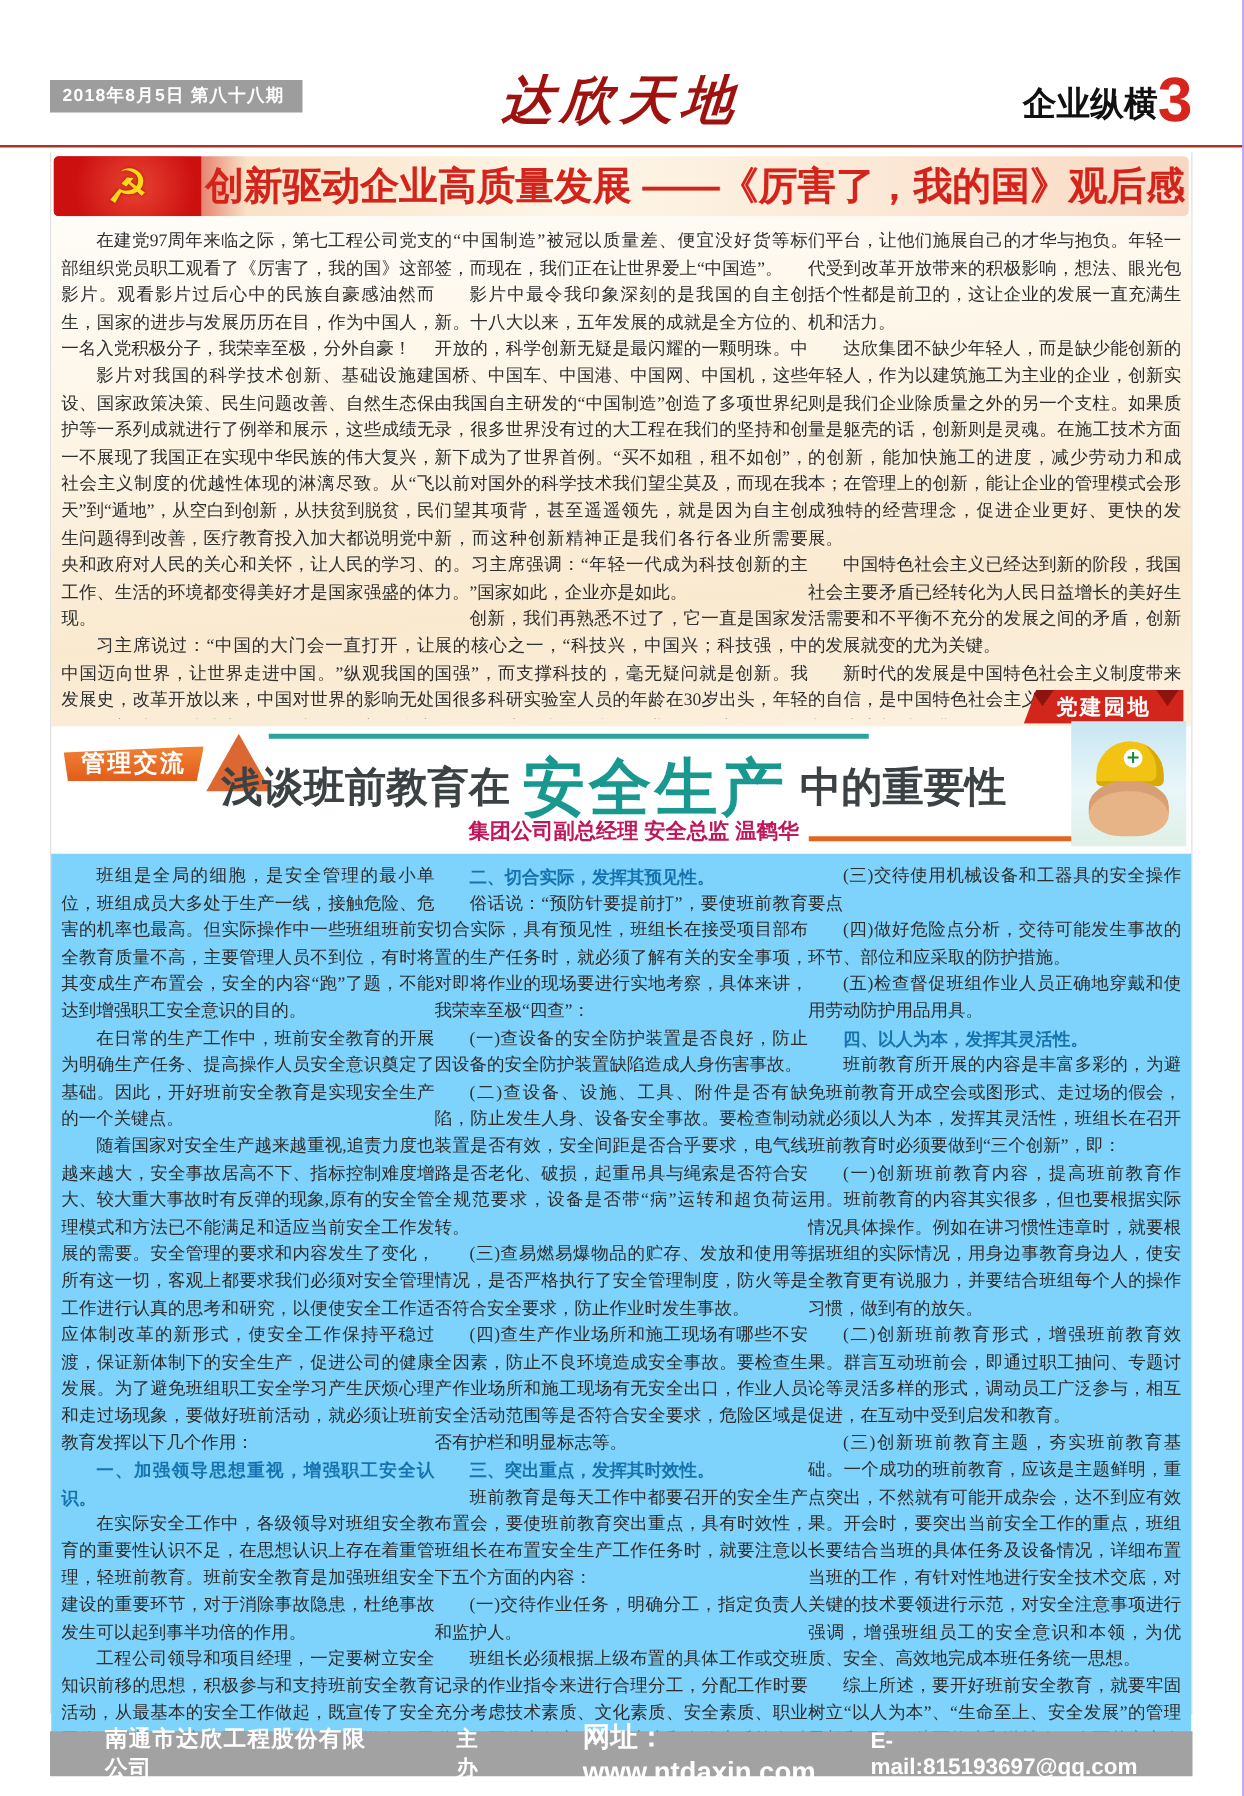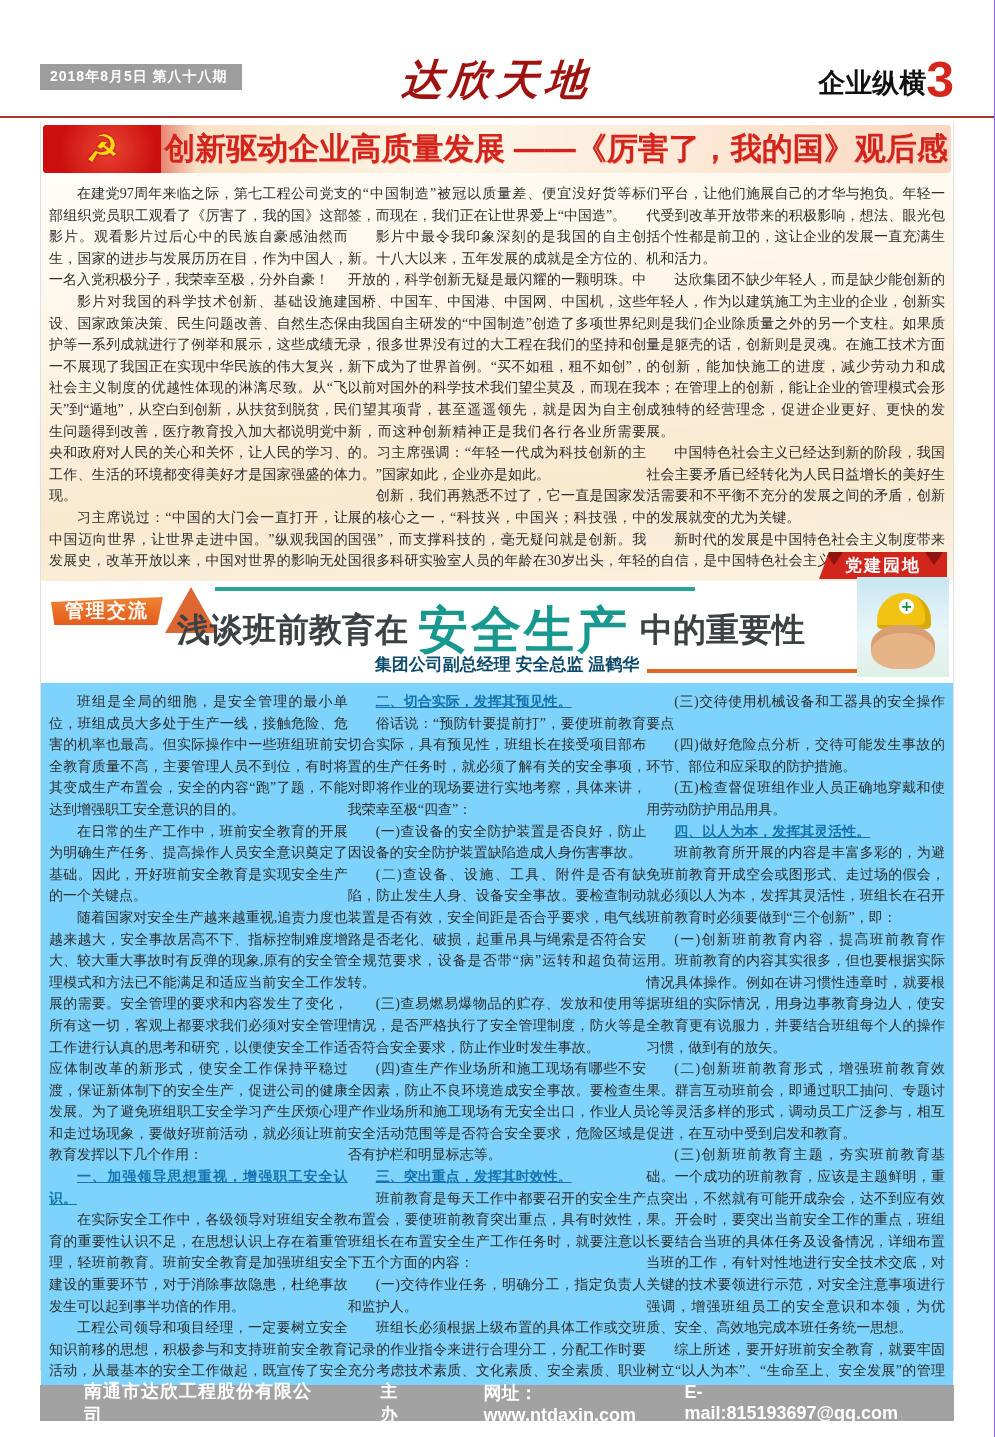--- a/index.html
+++ b/index.html
@@ -33,21 +33,21 @@
 
   
   .article1-bg { position:relative; padding:10px 8px 6px 8px;
     background:linear-gradient(175deg,#fffdf8 0%,#fdf4e4 40%,#f9e9cf 72%,#fcf2e0 100%); }
   .cols { display:flex; }
   .col { flex:1 1 0; height:100%; overflow:hidden; }
   .a1 .col { height:392px; }
   .a2 .col { height:708px; }
   .para, .sec-heading { font-size:14px; line-height:21.6px; text-align:justify; color:#2e2e2e; text-indent:2em; }
   .para.cont { text-indent:0; }
-  .sec-heading { color:#1673ae; font-weight:bold; font-family:"Liberation Sans","DejaVu Sans",sans-serif;text-decoration:underline; }
+  .sec-heading { color:#1673ae; font-weight:bold; font-family:"Liberation Sans","DejaVu Sans",sans-serif; }
 
   
   .party-badge { position:absolute; right:6px; bottom:2px; width:128px; height:27px; background:#d2261d;
     color:#ffffff; font-family:"Liberation Sans","DejaVu Sans",sans-serif; font-weight:bold; font-size:17px;
     display:flex; align-items:center; justify-content:center; letter-spacing:2px;
     clip-path:polygon(10px 0,100% 0,100% 100%,0 100%); }
   .party-badge::before { content:""; position:absolute; left:6px; top:0; border-left:9px solid transparent;
     border-right:9px solid transparent; border-top:13px solid #8e1410; }
   .party-badge::after { content:""; position:absolute; right:4px; top:0; border-left:9px solid transparent;
     border-right:9px solid transparent; border-top:13px solid #8e1410; }
@@ -68,38 +68,38 @@
     font-family:"Liberation Sans","DejaVu Sans",sans-serif; display:flex; align-items:center; justify-content:center;
     clip-path:polygon(0 18%,100% 0,95% 100%,3% 100%); letter-spacing:2px;text-align:center; }
   .manage-peak { position:absolute; left:118px; top:0; width:0; height:0;
     border-left:26px solid transparent; border-right:26px solid transparent; border-bottom:46px solid #d9571d; opacity:0.9; }
   .teal-rule { position:absolute; left:168px; top:0; width:480px; height:4px; background:#2ba49c; }
   .orange-rule { position:absolute; left:600px; top:82px; width:250px; height:4px; background:#e2661f; }
   .a2-title { position:absolute; left:130px; right:110px; top:10px; white-space:nowrap; }
   .a2-title .t-part { font-family:"Liberation Sans","DejaVu Sans",sans-serif; font-weight:bold; font-size:33px; color:#3c4144; vertical-align:middle; }
   .a2-title .t-big { font-family:"Liberation Sans","DejaVu Sans",sans-serif; font-weight:900; font-size:50px; color:#18988f; letter-spacing:3px; vertical-align:middle; padding:0 6px; }
   .a2-byline { position:absolute; left:130px; right:110px; top:66px; text-align:center;
-    font-family:"Liberation Sans","DejaVu Sans",sans-serif; font-weight:bold; font-size:17px; color:#0c4a6e; }
+    font-family:"Liberation Sans","DejaVu Sans",sans-serif; font-weight:bold; font-size:17px; color:#be185d; }
   
   .photo { position:absolute; right:-2px; top:-10px; width:92px; height:100px; overflow:hidden;
     background:linear-gradient(180deg,#c8e6f1 0%,#e9f6fa 55%,#dff0e6 100%); }
   .helmet { position:absolute; left:20px; top:16px; width:54px; height:36px; background:#f2c312; border-radius:28px 28px 5px 5px; box-shadow:inset -6px -4px 0 #d9a90a; }
   .helmet-cross { position:absolute; left:42px; top:22px; width:15px; height:15px; background:#ffffff; border-radius:50%;
     color:#0f8a43; font-weight:bold; font-size:14px; line-height:15px; text-align:center; font-family:"DejaVu Sans",sans-serif; }
   .hands { position:absolute; left:14px; top:48px; width:64px; height:44px; background:#e7b488; border-radius:46% 46% 40% 40%; box-shadow:inset 0 8px 0 #d89f72; }
 
   .a2-body { position:relative; padding:8px 8px 0 8px; background:#7dd3fc; }
 
   
   .footer-bar { position:absolute; left:40px; right:40px; bottom:16px; height:36px; background:#a2a2a2;
     display:flex; align-items:center; padding:0 44px; color:#ffffff;
     font-family:"Liberation Sans","DejaVu Sans",sans-serif; font-weight:bold; }
   .footer-bar .f-company { font-size:18px; letter-spacing:1px; }
   .footer-bar .f-host { font-size:17px; margin-left:56px; }
-  .footer-bar .f-web { font-size:18px; margin-left:70px; }
+  .footer-bar .f-web { font-size:22px; margin-left:70px; }
   .footer-bar .f-mail { font-size:18px; margin-left:auto; }
 </style>
 </head>
 <body>
 
 <div class="page">
 
   <div class="masthead-row">
     <div class="date-box">2018年8月5日  第八十八期</div>
     <div class="masthead">达欣天地</div>

